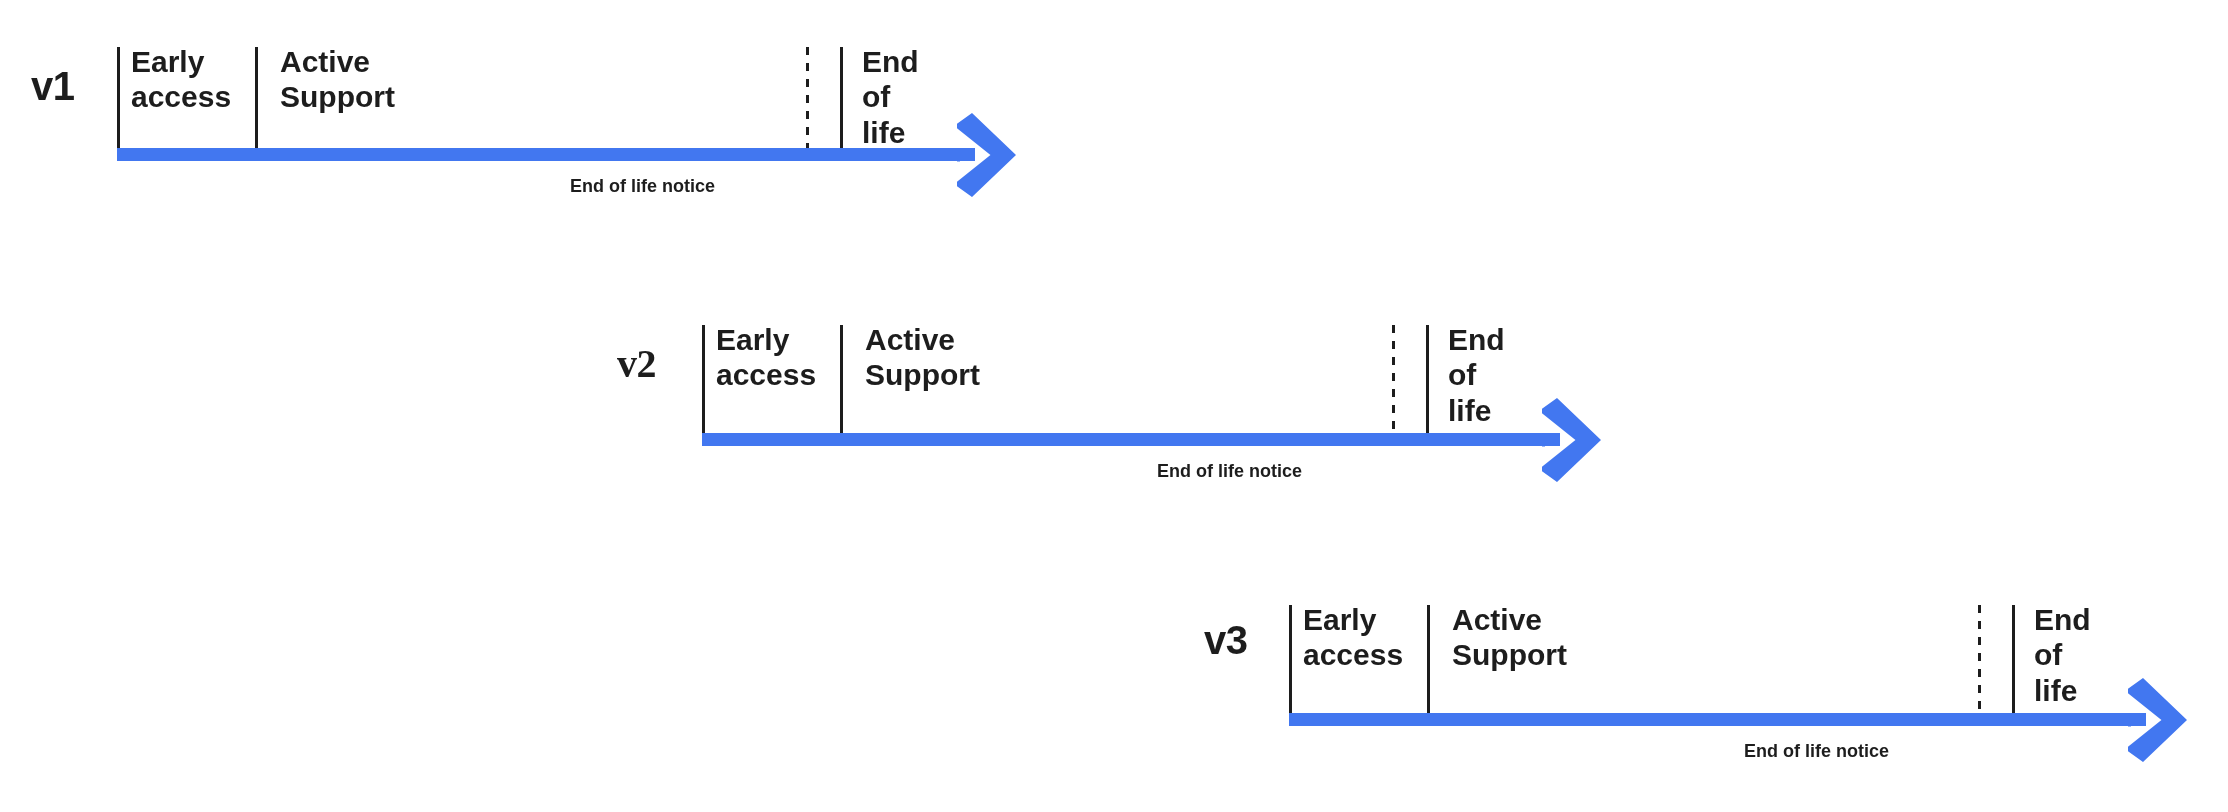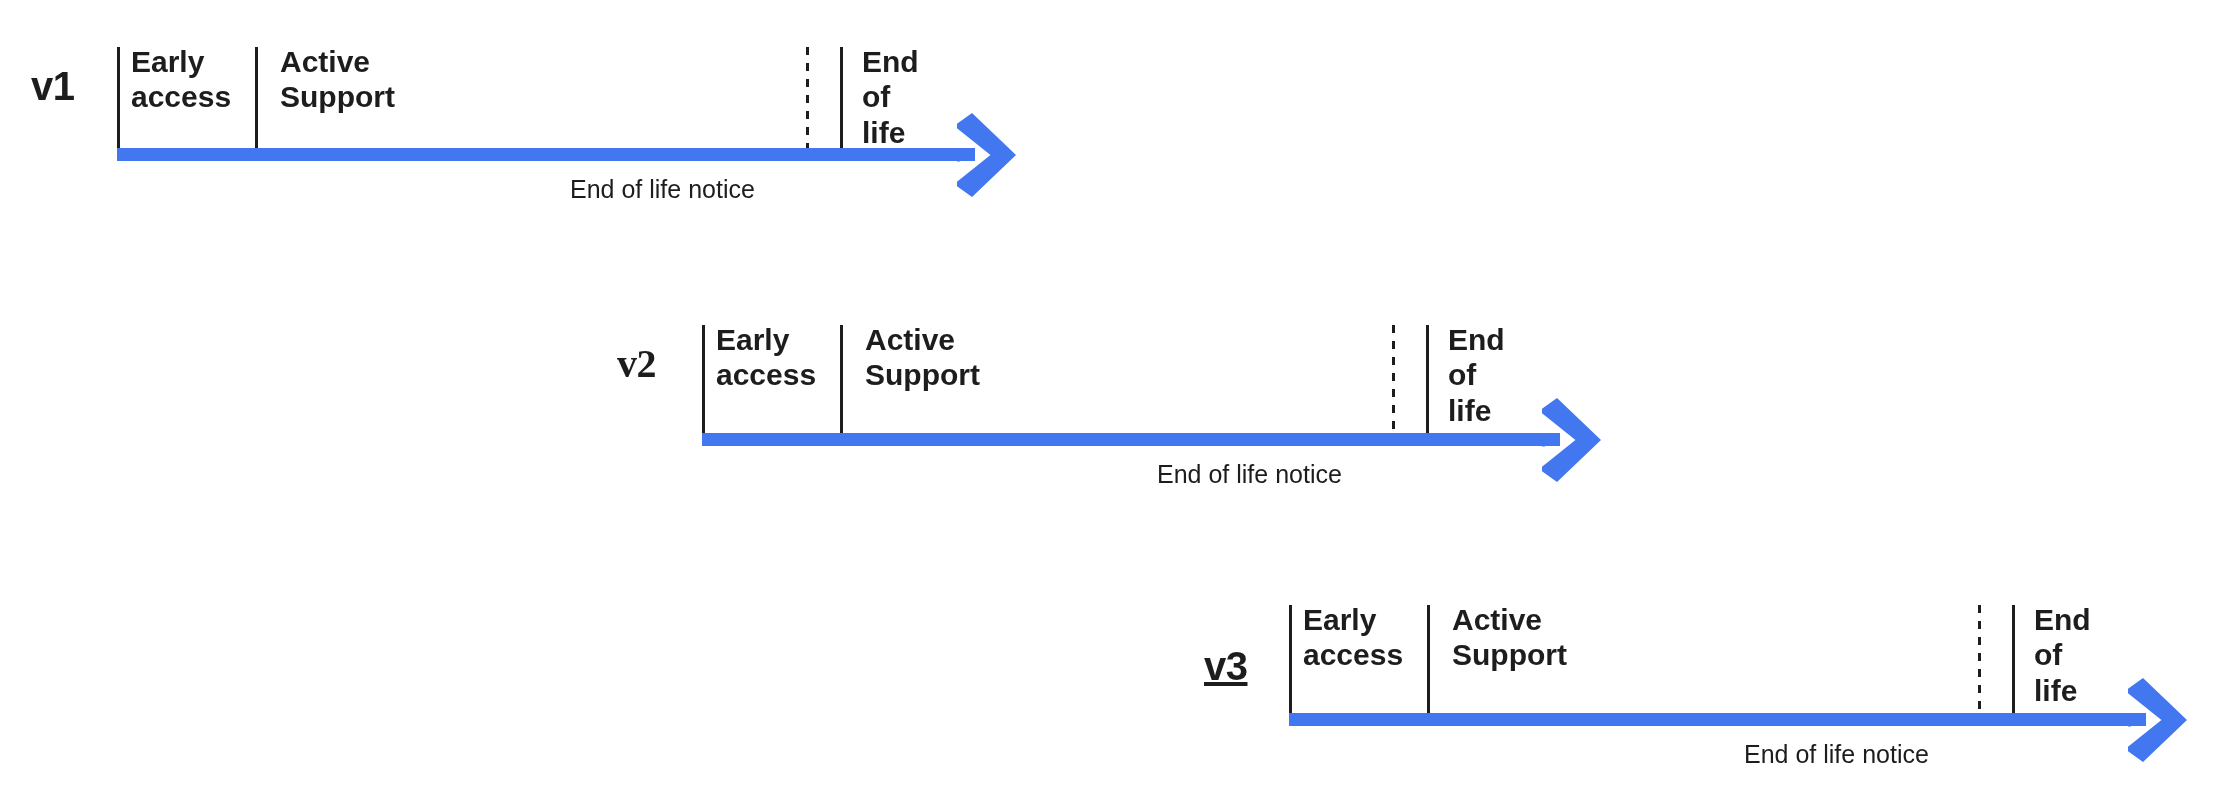--- a/index.html
+++ b/index.html
@@ -60,22 +60,22 @@
     position: absolute;
     height: 13px;
     background: #4277f0;
   }
   .arrow-head {
     position: absolute;
     display: block;
   }
   .notice-label {
     position: absolute;
-    font-size: 25px;
-    font-weight: 400;
+    font-size: 18px;
+    font-weight: 700;
     color: #1d1d1d;
     line-height: 1;
     white-space: nowrap;
   }
 </style>
 </head>
 <body>
 
 <div id="canvas" style="width: 2228px; height: 788px; background: rgb(255, 255, 255);">
     <div class="timeline-row">
@@ -106,21 +106,21 @@
       <div class="phase-divider" style="left: 1426px; top: 325px; height: 108px; background: rgb(29, 29, 29);"></div>
       <div class="phase-label" style="left: 1448px; top: 322px; color: rgb(29, 29, 29);">End of life</div>
       <div class="arrow-bar" style="left: 702px; top: 433px; width: 858px; background: rgb(66, 119, 240);"></div>
       <svg class="arrow-head" width="61" height="92" viewBox="0 0 61 92" style="left: 1542px; top: 393.5px;">
         <rect x="0" y="39.5" width="3" height="13" fill="#4277f0"></rect>
         <polygon points="15,4 59,46 15,88 -3,75.04 33.44,46 -3,16.96" fill="#4277f0"></polygon>
       </svg>
       <div class="notice-label" style="left: 1157px; top: 462px; color: rgb(29, 29, 29);">End of life notice</div>
     </div>
     <div class="timeline-row">
-      <div class="version-label" style="left: 1204px; top: 646px; text-decoration: underline;">v3</div>
+      <div class="version-label" style="left: 1204px; top: 620px;">v3</div>
       <div class="phase-divider" style="left: 1289px; top: 605px; height: 108px; background: rgb(29, 29, 29);"></div>
       <div class="phase-label" style="left: 1303px; top: 602px; color: rgb(29, 29, 29);">Early
 access</div>
       <div class="phase-divider" style="left: 1427px; top: 605px; height: 108px; background: rgb(29, 29, 29);"></div>
       <div class="phase-label" style="left: 1452px; top: 602px; color: rgb(29, 29, 29);">Active Support</div>
       <div class="eol-notice-marker" style="left: 1978px; top: 605px; height: 108px;"></div>
       <div class="phase-divider" style="left: 2012px; top: 605px; height: 108px; background: rgb(29, 29, 29);"></div>
       <div class="phase-label" style="left: 2034px; top: 602px; color: rgb(29, 29, 29);">End of life</div>
       <div class="arrow-bar" style="left: 1289px; top: 713px; width: 857px; background: rgb(66, 119, 240);"></div>
       <svg class="arrow-head" width="61" height="92" viewBox="0 0 61 92" style="left: 2128px; top: 673.5px;">

